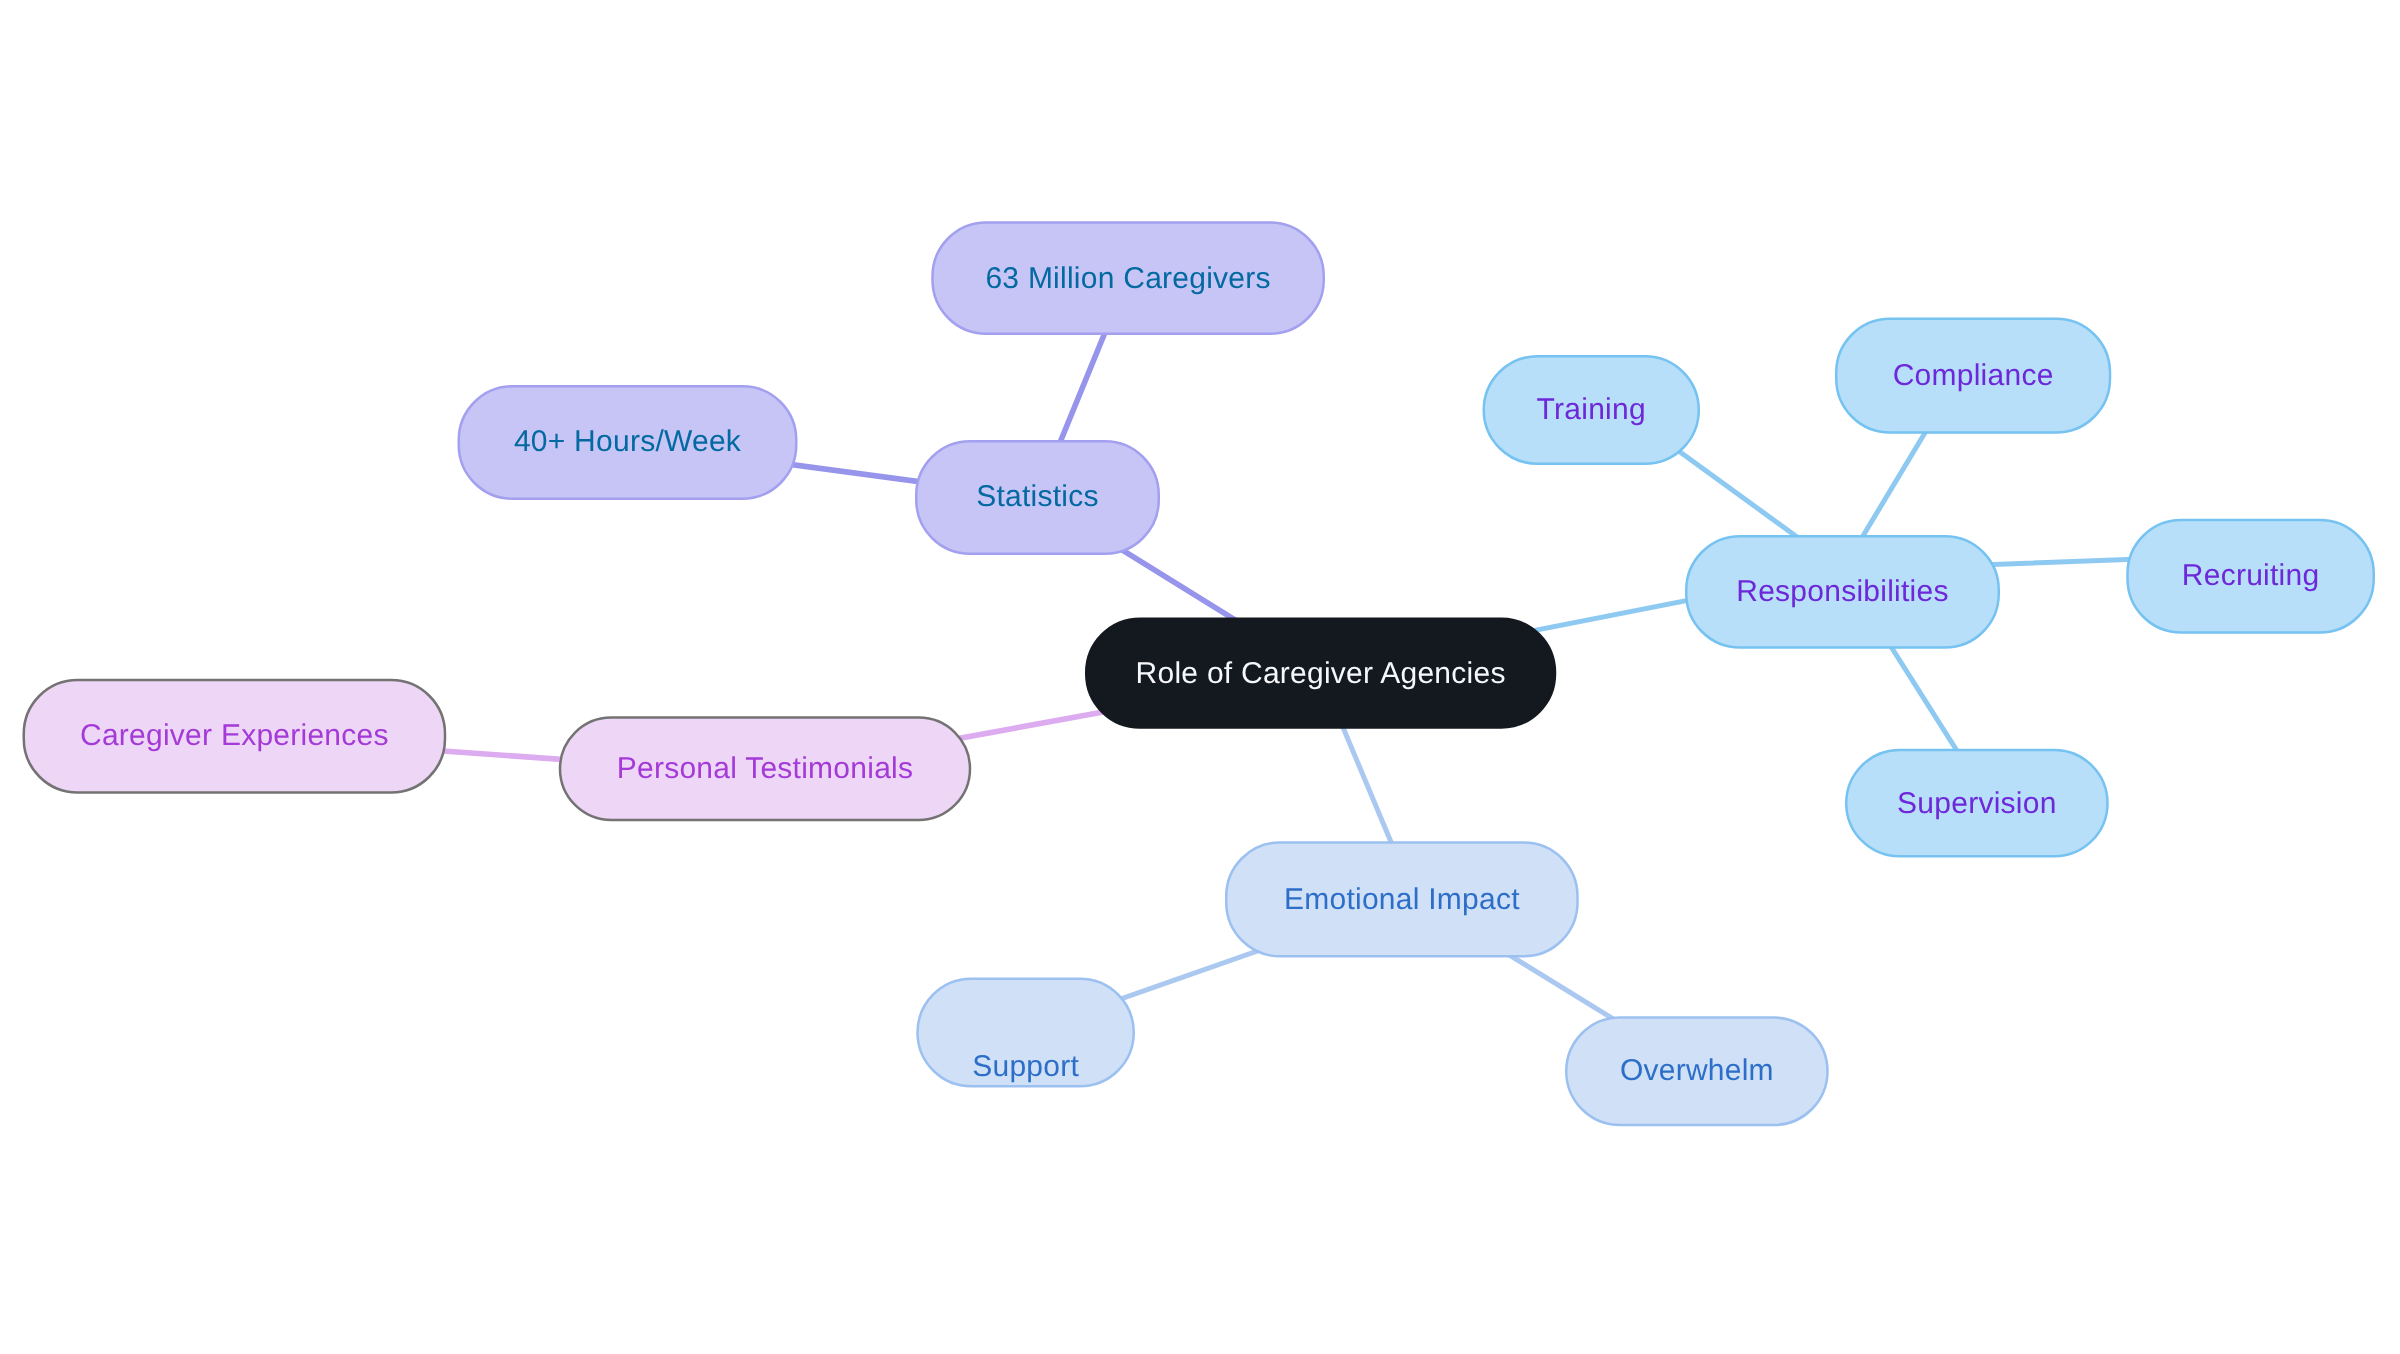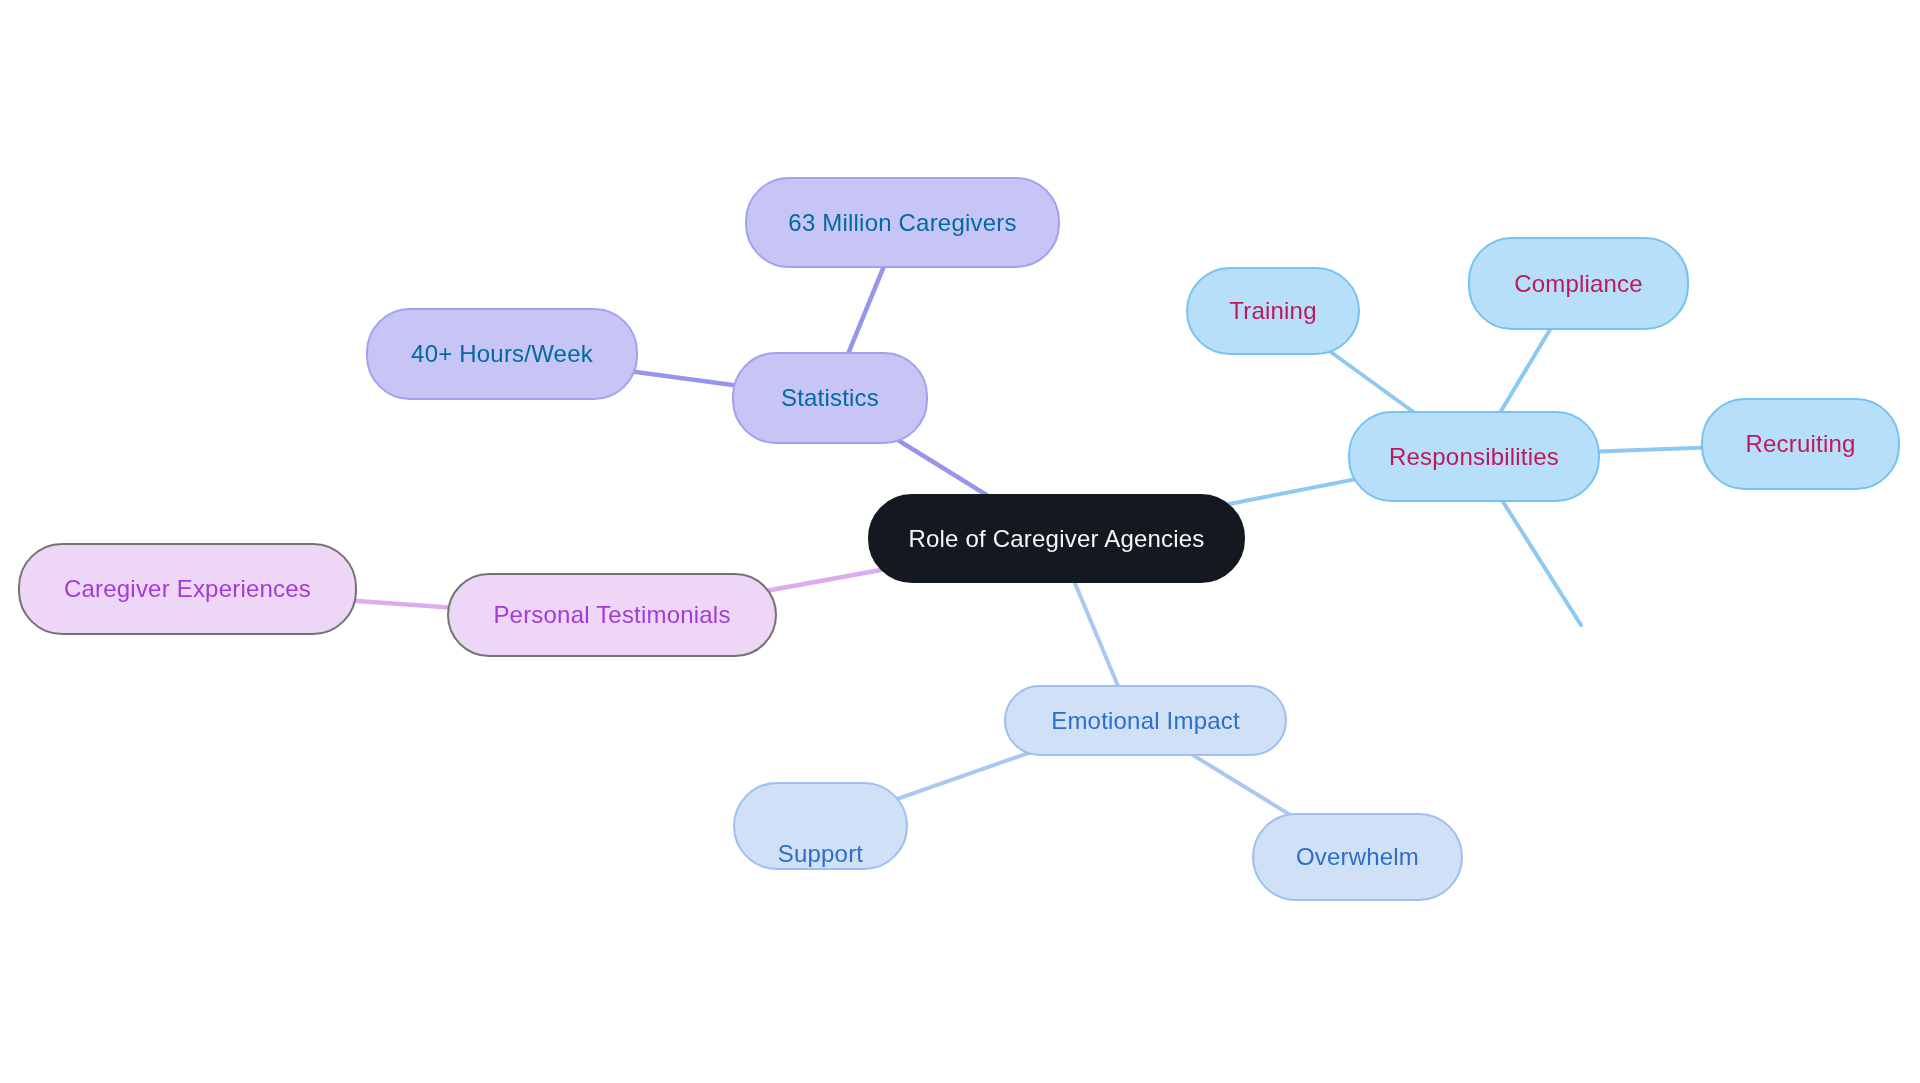--- a/index.html
+++ b/index.html
@@ -42,21 +42,22 @@
     border: 2px solid #14181f;
   }
   .c-periwinkle {
     background: #c7c5f6;
     border: 2px solid #a3a0f0;
     color: #0369a1;
   }
   .c-blue {
     background: #b8dff9;
     border: 2px solid #76c2f1;
-    color: #be185d;
+    color: #6d28d9;
+    margin-top: 17px;
   }
   .c-paleblue {
     background: #cfe0f7;
     border: 2px solid #9cc1f0;
     color: #2d6fc8;
   }
   .c-pink {
     background: #eed6f6;
     border: 2px solid #737373;
     color: #a43ad8;
@@ -106,29 +107,32 @@
   </div>
   <div class="node c-blue" style="left:1186px; top:267px; width:174px; height:88px;">
     <span>Training</span>
   </div>
   <div class="node c-blue" style="left:1468px; top:237px; width:221px; height:93px;">
     <span>Compliance</span>
   </div>
   <div class="node c-blue" style="left:1701px; top:398px; width:199px; height:92px;">
     <span>Recruiting</span>
   </div>
+  <div class="node c-blue" style="left:1476px; top:582px; width:211px; height:87px;">
+    <span>Supervision</span>
+  </div>
 
   <div class="node c-pink" style="left:447px; top:573px; width:330px; height:84px;text-align:center;">
     <span>Personal Testimonials</span>
   </div>
   <div class="node c-pink" style="left:18px; top:543px; width:339px; height:92px;">
     <span>Caregiver Experiences</span>
   </div>
 
-  <div class="node c-paleblue" style="left:1004px; top:673px; width:283px; height:71px;margin-top:12px;">
+  <div class="node c-paleblue" style="left:980px; top:673px; width:283px; height:93px;">
     <span>Emotional Impact</span>
   </div>
   <div class="node c-paleblue" style="left:733px; top:782px; width:175px; height:88px;align-items:flex-end;">
     <span>Support</span>
   </div>
   <div class="node c-paleblue" style="left:1252px; top:813px; width:211px; height:88px;">
     <span>Overwhelm</span>
   </div>
 
 </div>

